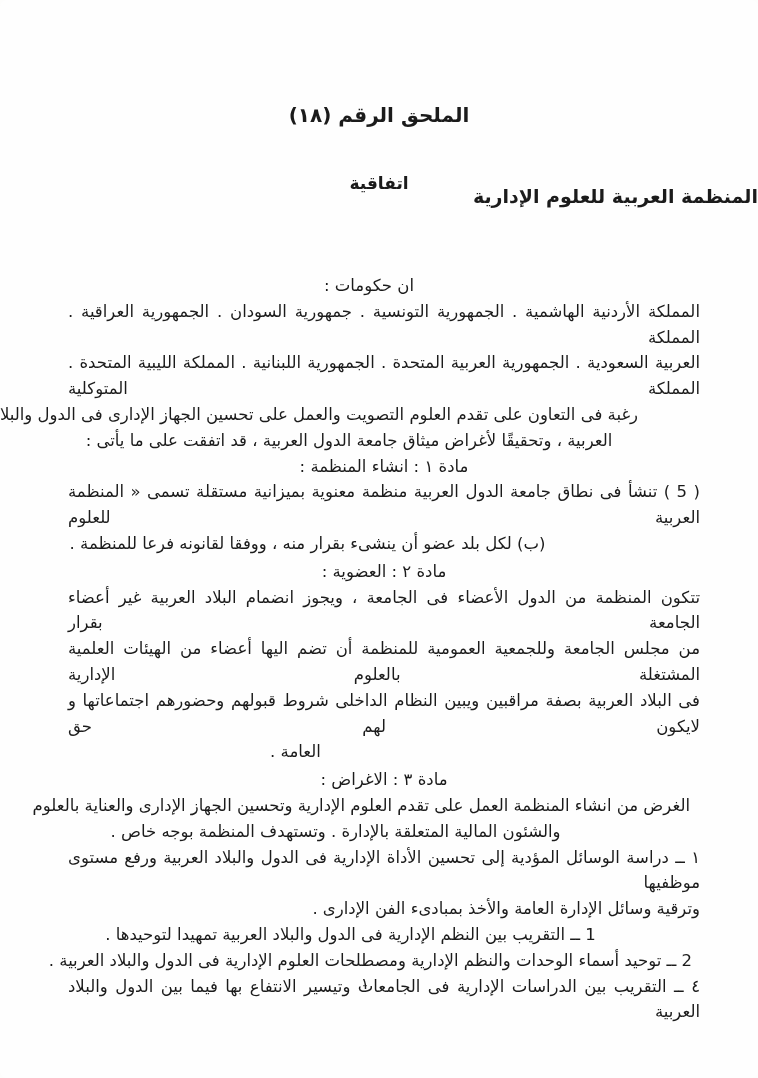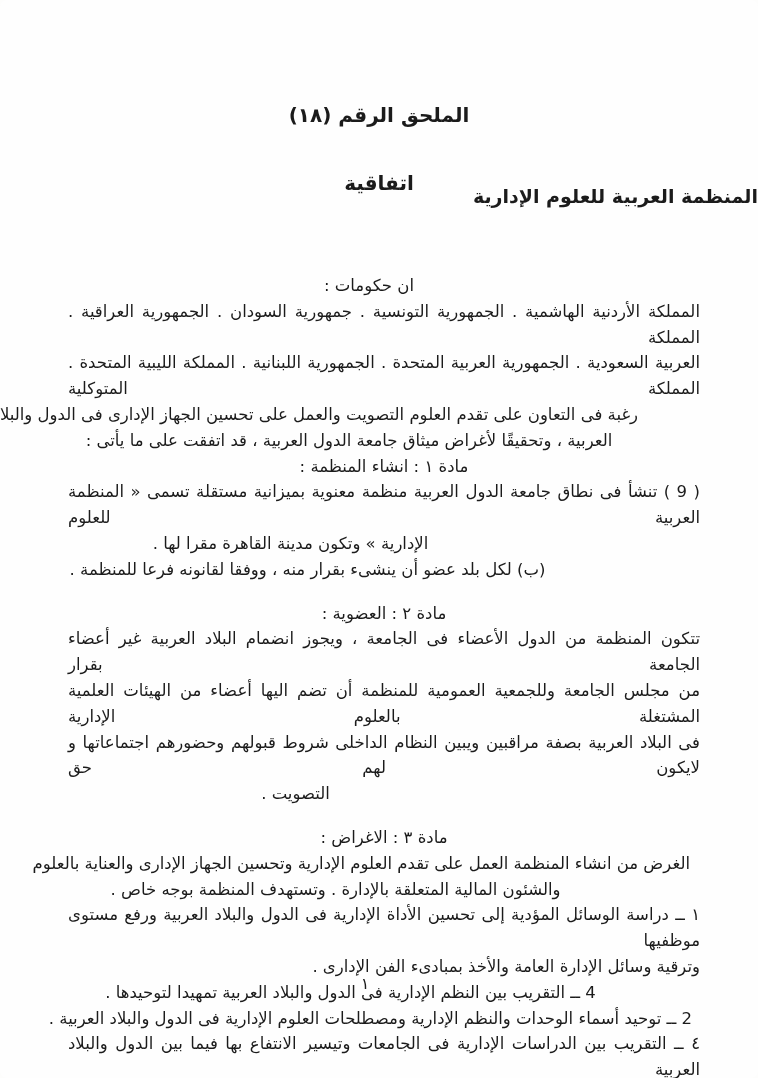--- a/index.html
+++ b/index.html
@@ -18,21 +18,21 @@
   }
   
   .hdr {
     position: absolute;
     left: 0; right: 0;
     text-align: center;
     direction: rtl;
     font-weight: bold;
   }
   #appendix-no { top: 100px; font-size: 20px; line-height: 30px; }
-  #doc-title   { top: 168px; font-size: 20px; line-height: 31px; }
+  #doc-title   { top: 168px; font-size: 17px; line-height: 31px; }
   #org-title   { top: 181px; font-size: 19px; line-height: 31px; text-align: right; }
 
   
   .bodycol {
     position: absolute;
     top: 273px; right: 58px; left: 68px;
     direction: rtl;
     font-size: 16.5px;
   }
   .ln {
@@ -41,21 +41,21 @@
     white-space: nowrap;
     text-align: center;
   }
   .just {
     white-space: normal;
     text-align: justify;
     text-align-last: justify;
   }
   .left { text-align: right; }
   .b { font-weight: normal; }
-  .gap { margin-top: 18px; }  
+  .gap { margin-top: 2px; }  
 
   #page-number {
     position: absolute;
     top: 974px; left: 0; right: 28px;
     text-align: center;
     font-size: 16px;
     direction: rtl;
   }
 </style>
 </head>
@@ -67,34 +67,33 @@
   <div id="doc-title" class="hdr">اتفاقية</div>
   <div id="org-title" class="hdr">المنظمة العربية للعلوم الإدارية</div>
 
   <div class="bodycol">
     <div class="ln" style="padding-right:30px">ان حكومات :</div>
     <div class="ln just">المملكة الأردنية الهاشمية . الجمهورية التونسية . جمهورية السودان . الجمهورية العراقية . المملكة</div>
     <div class="ln just">العربية السعودية . الجمهورية العربية المتحدة . الجمهورية اللبنانية . المملكة الليبية المتحدة . المملكة المتوكلية</div>
     <div class="ln" style="padding-right:62px">رغبة فى التعاون على تقدم العلوم التصويت والعمل على تحسين الجهاز الإدارى فى الدول والبلاد</div>
     <div class="ln" style="padding-right:70px">العربية ، وتحقيقًا لأغراض ميثاق جامعة الدول العربية ، قد اتفقت على ما يأتى :</div>
     <div class="ln b">مادة ١ : انشاء المنظمة :</div>
-    <div class="ln just">( 9 ) تنشأ فى نطاق جامعة الدول العربية منظمة معنوية بميزانية مستقلة تسمى « المنظمة العربية للعلوم</div>
-    <div class="ln" style="padding-right:187px">الإدارية » وتكون مدينة القاهرة مقرا لها .</div>
+    <div class="ln just">( 5 ) تنشأ فى نطاق جامعة الدول العربية منظمة معنوية بميزانية مستقلة تسمى « المنظمة العربية للعلوم</div>
     <div class="ln" style="padding-right:153px">(ب) لكل بلد عضو أن ينشىء بقرار منه ، ووفقا لقانونه فرعا للمنظمة .</div>
     <div class="ln b gap">مادة ٢ : العضوية :</div>
     <div class="ln just">تتكون المنظمة من الدول الأعضاء فى الجامعة ، ويجوز انضمام البلاد العربية غير أعضاء الجامعة بقرار</div>
     <div class="ln just">من مجلس الجامعة وللجمعية العمومية للمنظمة أن تضم اليها أعضاء من الهيئات العلمية المشتغلة بالعلوم الإدارية</div>
     <div class="ln just">فى البلاد العربية بصفة مراقبين ويبين النظام الداخلى شروط قبولهم وحضورهم اجتماعاتها و لايكون لهم حق</div>
-    <div class="ln" style="padding-right:177px">التصويت .</div>
+    <div class="ln" style="padding-right:177px">العامة .</div>
     <div class="ln b gap">مادة ٣ : الاغراض :</div>
     <div class="ln" style="padding-right:10px">الغرض من انشاء المنظمة العمل على تقدم العلوم الإدارية وتحسين الجهاز الإدارى والعناية بالعلوم</div>
     <div class="ln" style="padding-right:97px">والشئون المالية المتعلقة بالإدارة . وتستهدف المنظمة بوجه خاص .</div>
     <div class="ln just">١ ــ دراسة الوسائل المؤدية إلى تحسين الأداة الإدارية فى الدول والبلاد العربية ورفع مستوى موظفيها</div>
     <div class="ln left" style="padding-left:32px">وترقية وسائل الإدارة العامة والأخذ بمبادىء الفن الإدارى .</div>
-    <div class="ln" style="padding-right:67px">4 ــ التقريب بين النظم الإدارية فى الدول والبلاد العربية تمهيدا لتوحيدها .</div>
+    <div class="ln" style="padding-right:67px">1 ــ التقريب بين النظم الإدارية فى الدول والبلاد العربية تمهيدا لتوحيدها .</div>
     <div class="ln" style="padding-right:8px">2 ــ توحيد أسماء الوحدات والنظم الإدارية ومصطلحات العلوم الإدارية فى الدول والبلاد العربية .</div>
     <div class="ln just">٤ ــ التقريب بين الدراسات الإدارية فى الجامعات وتيسير الانتفاع بها فيما بين الدول والبلاد العربية</div>
 
   </div>
 
   <div id="page-number">١</div>
 
 </div>
 
 </body></html>

